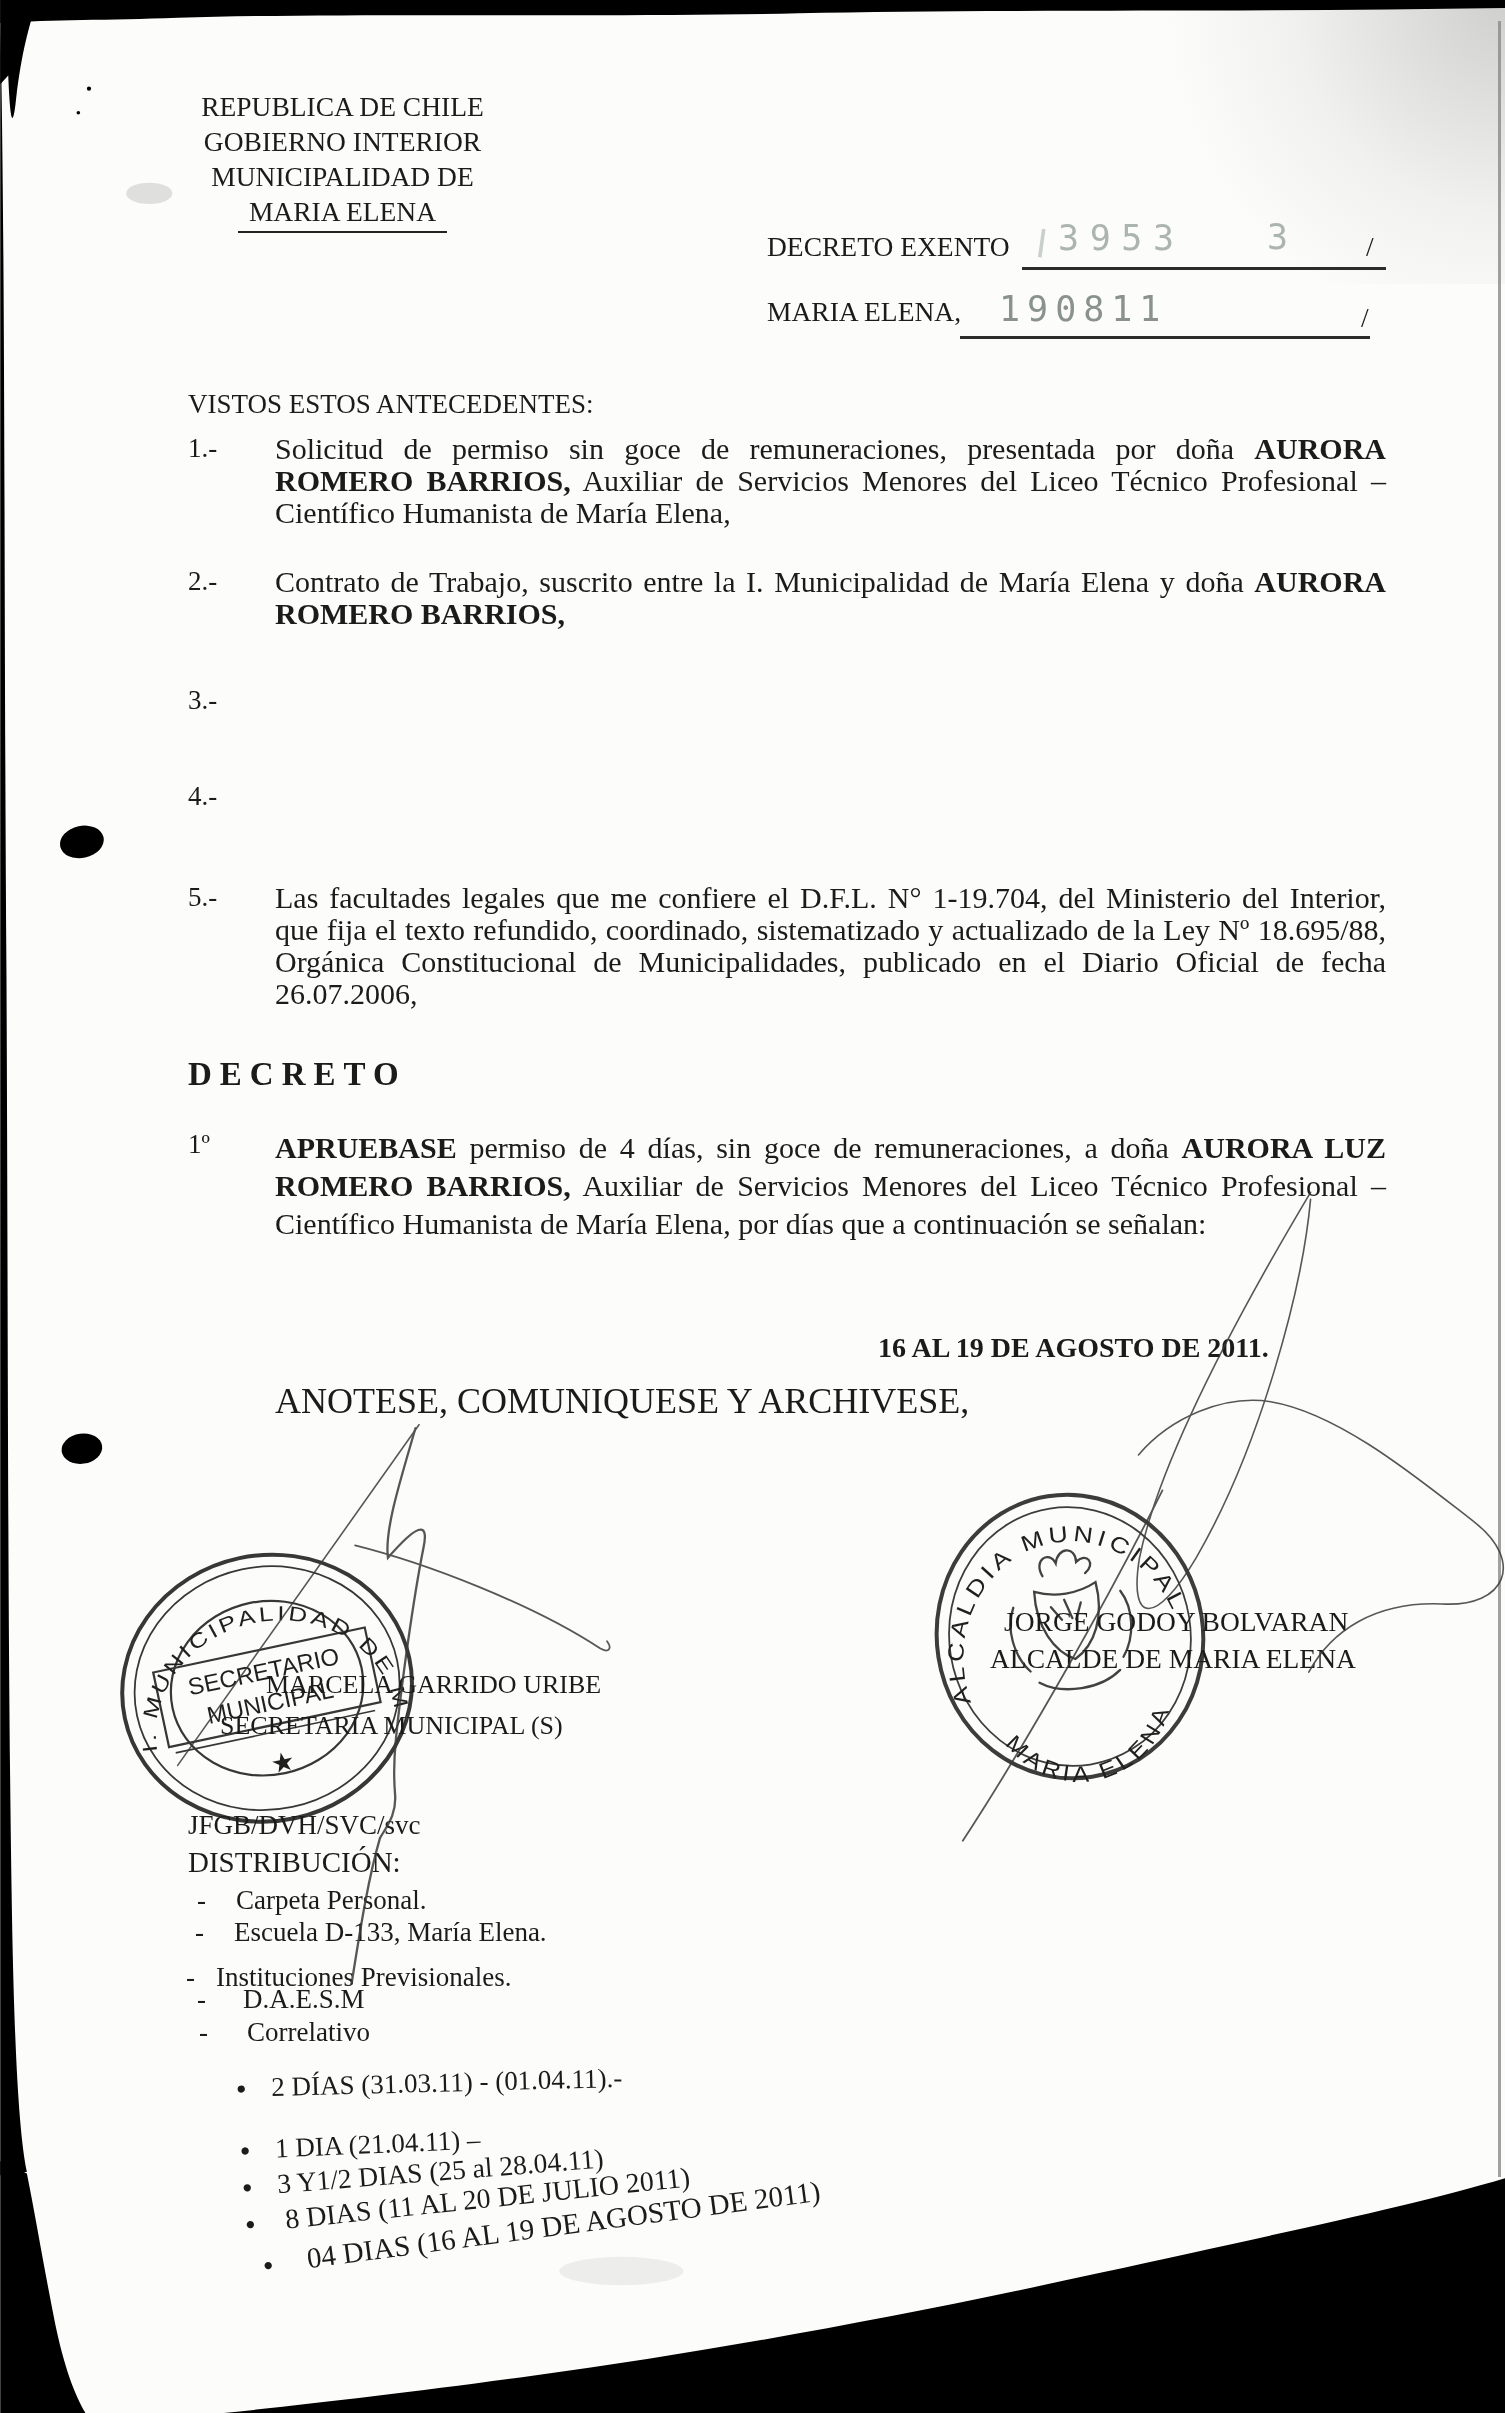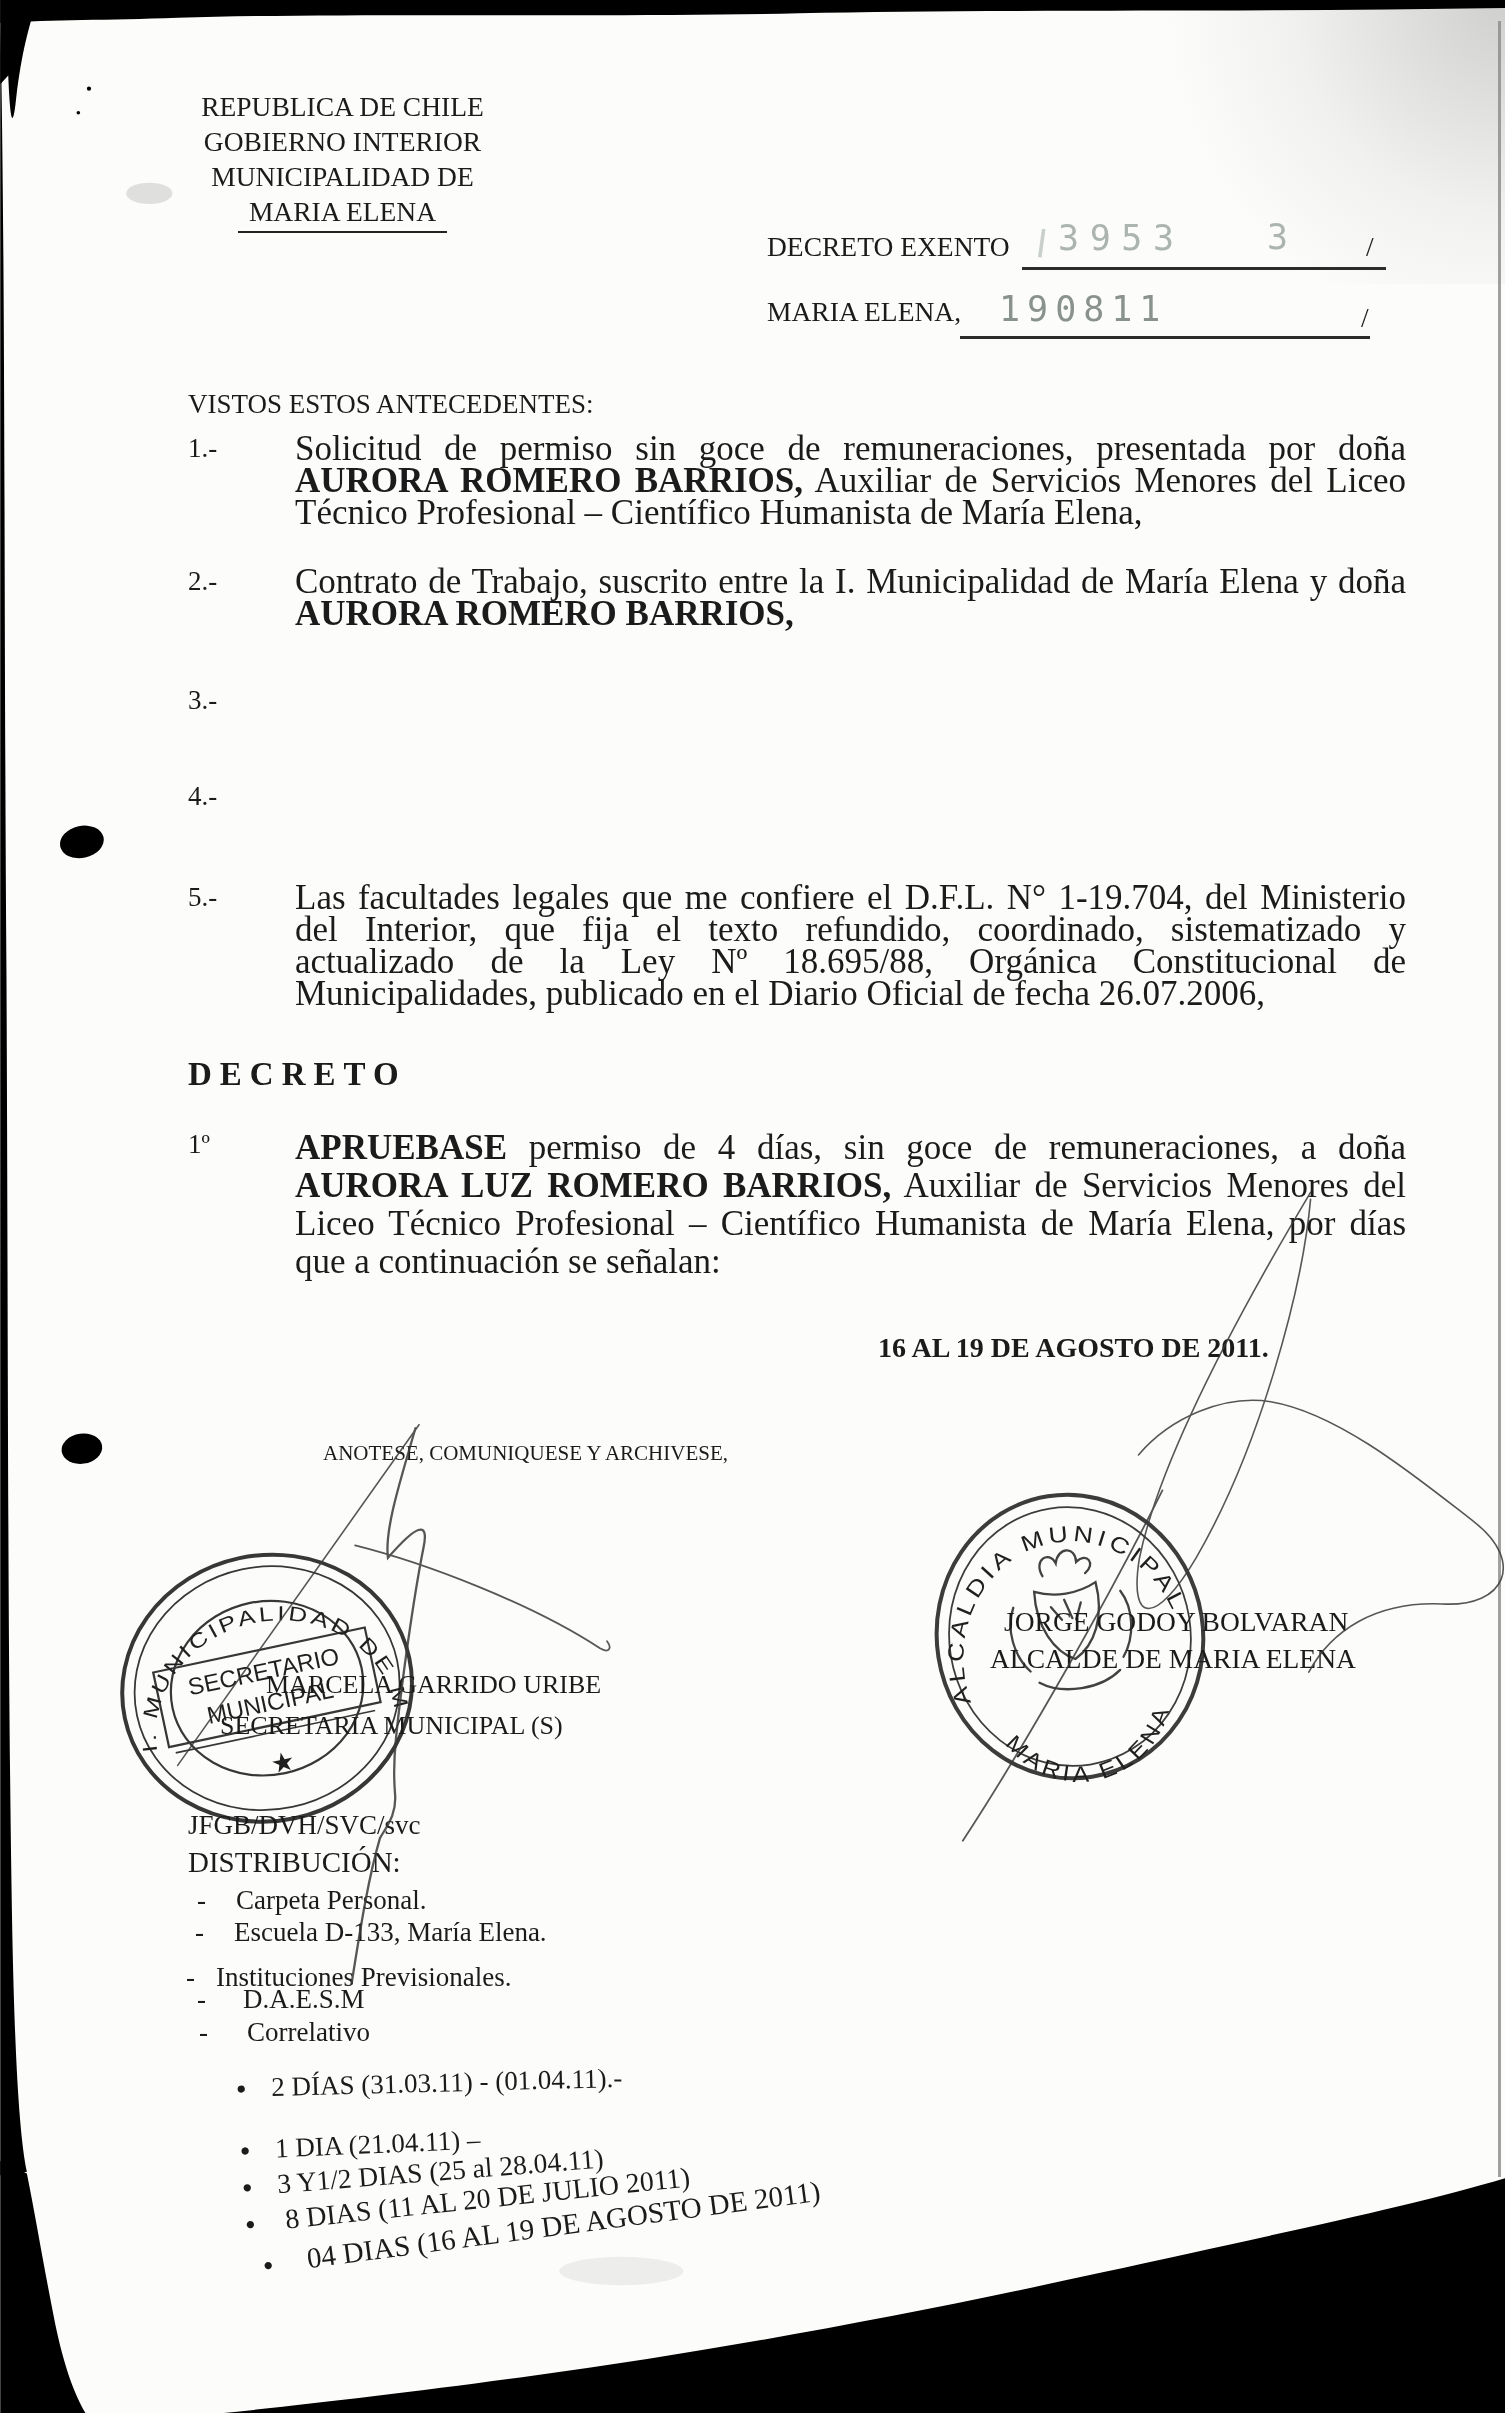--- a/index.html
+++ b/index.html
@@ -6,22 +6,22 @@
   .page{position:relative;width:1506px;height:2413px;background:#fcfcfa;overflow:hidden;
         font-family:"Liberation Serif", serif;color:#1b1b1b;}
   .abs{position:absolute;white-space:nowrap;}
   .b{font-weight:bold;}
   .hdr{position:absolute;left:174px;top:89px;width:337px;text-align:center;font-size:27.5px;line-height:35px;}
   .hdr .ul{display:inline-block;border-bottom:2.7px solid #222;padding:0 10.6px 1.8px 10.6px;}
   .rule{position:absolute;background:#2c2c2c;height:2.7px;}
   .stampnum{font-family:"DejaVu Sans Mono", monospace;color:#99a39f;font-size:35px;letter-spacing:10.6px;opacity:.8;}
   .stampdate{font-family:"DejaVu Sans Mono", monospace;color:#7d8783;font-size:35px;letter-spacing:7px;opacity:.9;}
   .consnum{position:absolute;left:188px;font-size:27px;}
-  .consbody{position:absolute;left:275px;width:1111px;font-size:35px;line-height:32px;
-            text-align:justify;text-align-last:left;white-space:normal;margin-left:20px;}
+  .consbody{position:absolute;left:275px;width:1111px;font-size:30px;line-height:32px;
+            text-align:justify;text-align-last:left;white-space:normal;}
   .heading{font-size:33px;font-weight:bold;letter-spacing:8px;}
   .distrow{position:absolute;font-size:27px;}
   .note{position:absolute;font-size:27px;transform-origin:left center;}
   .note .dot{font-size:17px;vertical-align:2.7px;margin-right:25px;}
   .edge-shadow-tr{position:absolute;right:0;top:0;width:382px;height:284px;
       background:radial-gradient(circle at 100% 0%, rgba(90,90,90,.28), rgba(160,160,160,.12) 45%, rgba(0,0,0,0) 72%);}
   .right-edge{position:absolute;left:1498px;top:21px;width:2.7px;height:2156px;background:#8a8a8a;opacity:.8;}
   svg{position:absolute;overflow:visible;}
   .stamp text{font-family:"Liberation Sans", sans-serif;fill:#1f1f1f;}
 </style>
@@ -66,21 +66,21 @@
   <div class="consnum" style="top:882px;">5.-</div>
   <div class="consbody" style="top:882px;"><span>Las facultades legales que me confiere el D.F.L. N° 1-19.704, del Ministerio del Interior, que fija el texto refundido, coordinado, sistematizado y actualizado de la Ley Nº 18.695/88, Orgánica Constitucional de Municipalidades, publicado en el Diario Oficial de fecha 26.07.2006,</span></div>
 
   <div class="abs heading" style="left:188px;top:1056px;">DECRETO</div>
 
   <div class="consnum" style="top:1129px;">1º</div>
   <div class="consbody" style="top:1129px;line-height:38px;"><span class="b">APRUEBASE</span><span> permiso de 4  días, sin goce de remuneraciones, a doña </span><span class="b">AURORA LUZ ROMERO BARRIOS,</span><span> Auxiliar de Servicios Menores del Liceo Técnico Profesional – Científico Humanista de María Elena, por  días que a continuación se señalan:</span></div>
 
   <div class="abs b" style="left:878px;top:1332px;font-size:28px;">16 AL 19 DE AGOSTO DE 2011.</div>
 
-  <div class="abs" style="left:275px;top:1441px;font-size:21px;margin-left:48px;">ANOTESE, COMUNIQUESE Y ARCHIVESE,</div>
+  <div class="abs" style="left:275px;top:1380px;font-size:36px;">ANOTESE, COMUNIQUESE Y ARCHIVESE,</div>
 
   <svg class="stamp" style="left:112px;top:1546px;transform:rotate(-12deg);transform-origin:center;" width="312" height="293" viewBox="0 0 352 330">
     <defs>
       <path id="lring" d="M 40,208 A 136,123 0 1 1 312,208"></path>
     </defs>
     <g fill="none" stroke="#222" opacity="0.9">
       <ellipse cx="176" cy="160" rx="164" ry="150" stroke-width="4.5"></ellipse>
       <ellipse cx="176" cy="160" rx="150" ry="137" stroke-width="2"></ellipse>
       <ellipse cx="176" cy="160" rx="109" ry="98" stroke-width="2.5"></ellipse>
       <rect x="54" y="116" width="244" height="86" stroke-width="2.5"></rect>

